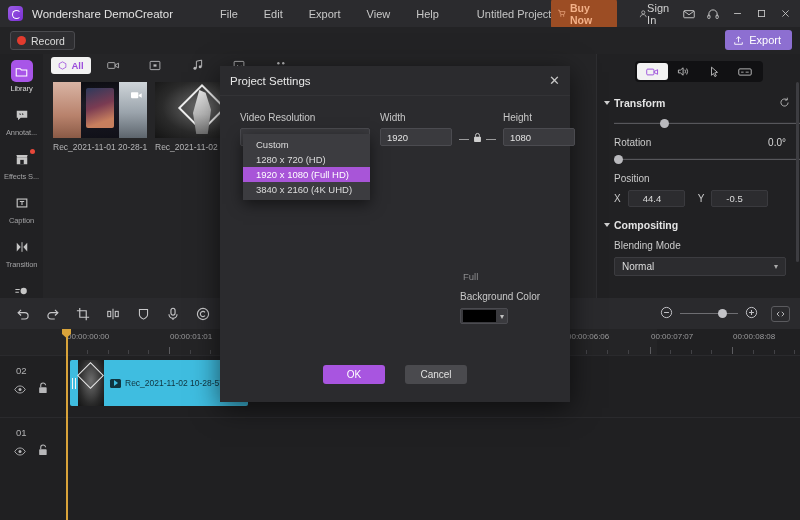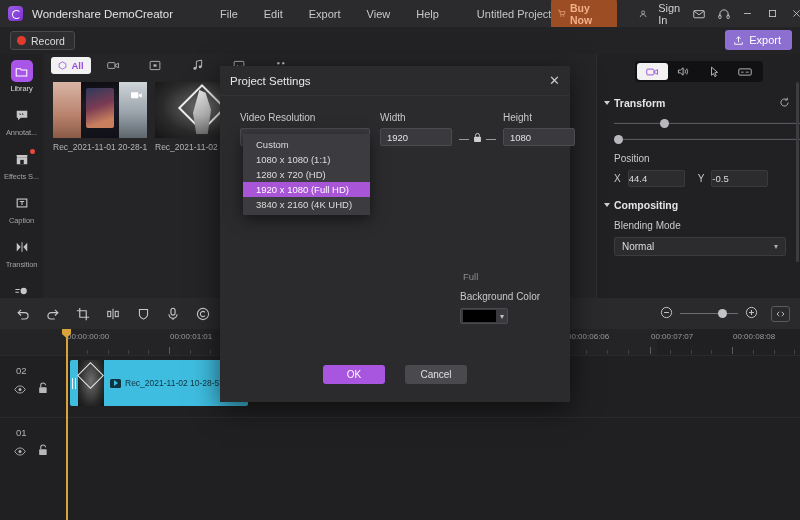--- a/index.html
+++ b/index.html
@@ -35,21 +35,21 @@
     font-size: 11px; color: #c9c9c9; padding: 4px 13px; cursor: default; border-radius: 3px;
   }
   .proj-name { margin-left: 25px; font-size: 11px; color: #c4c4c4; white-space: nowrap; }
   .tb-right { margin-left: auto; display: flex; align-items: center; padding-right: 6px; }
   .buy-now {
     background: #9c4d24; color: #f3b088; font-size: 10.5px; font-weight: bold;
     padding: 3px 9px 3px 7px; border-radius: 3px; display: flex; align-items: center; gap: 4px;
     cursor: pointer;
   }
   .sign-in {
-    display: flex; align-items: center; gap: 11px; font-size: 11px;
+    display: flex; align-items: center; gap: 0; font-size: 11px;
     color: #d0d0d0; margin-left: 22px; cursor: pointer;
   }
   .tb-icon {
     width: 26px; height: 22px; display: flex; align-items: center; justify-content: center;
     color: #cfcfcf; cursor: pointer; margin-left: 2px;
   }
 
   
   .recordbar {
     position: absolute; top: 27px; left: 0; width: 800px; height: 27px;
@@ -188,21 +188,21 @@
   }
   .slider .knob {
     position: absolute; top: 0.5px; width: 9px; height: 9px; border-radius: 50%;
     background: #b9b9bd; cursor: pointer;
   }
   .pos-row { display: flex; align-items: center; padding: 6px 10px 0 17px; gap: 7px; }
   .pos-lab { font-size: 10px; color: #cacaca; }
   .num-field {
     background: #2c2c2f; border: 1px solid #3a3a3e; border-radius: 2px;
     height: 17px; width: 57px; font-size: 9.5px; color: #dcdcdc;
-    display: flex; align-items: center; padding-left: 0; cursor: text;
+    display: flex; align-items: center; padding-left: 14px; cursor: text;
   }
   .blend-select {
     margin: 6px 14px 0 17px; height: 19px; background: #2c2c2f;
     border: 1px solid #3c3c40; border-radius: 2px;
     display: flex; align-items: center; padding: 0 7px;
     font-size: 10px; color: #dcdcdc; cursor: pointer;
   }
   .blend-select .chev { margin-left: auto; color: #aaa; font-size: 8px; }
   .scrollbar {
     position: absolute; right: 1px; top: 28px; width: 3px; height: 180px;
@@ -573,20 +573,24 @@
             <path d="M12 1v3.4H8.6" fill="none" stroke="#bdbdbd" stroke-width="1.3"></path>
           </svg>
       </span>
     </div>
 
     <div class="slider">
       <div class="track"></div>
       <div class="knob" style="left:46px"></div>
     </div>
 
+    <div class="row-lbl">
+      <span>Rotation</span>
+      <span class="row-val">0.0°</span>
+    </div>
     <div class="slider">
       <div class="track"></div>
       <div class="knob" style="left:0px"></div>
     </div>
 
     <div class="row-lbl">
       <span>Position</span>
     </div>
     <div class="pos-row">
       <span class="pos-lab">X</span>
@@ -814,19 +818,18 @@
     </div>
 
     <div class="modal-foot">
       <div class="btn ok">OK</div>
       <div class="btn cancel">Cancel</div>
     </div>
   </div>
 
   <div class="dropdown">
     <div class="dd-item">Custom</div>
-    <div class="dd-item">1080 x 1080 (1:1)</div>
     <div class="dd-item">1280 x 720 (HD)</div>
     <div class="dd-item selected">1920 x 1080 (Full HD)</div>
     <div class="dd-item">3840 x 2160 (4K UHD)</div>
   </div>
 
 </div>
 
 </body></html>

